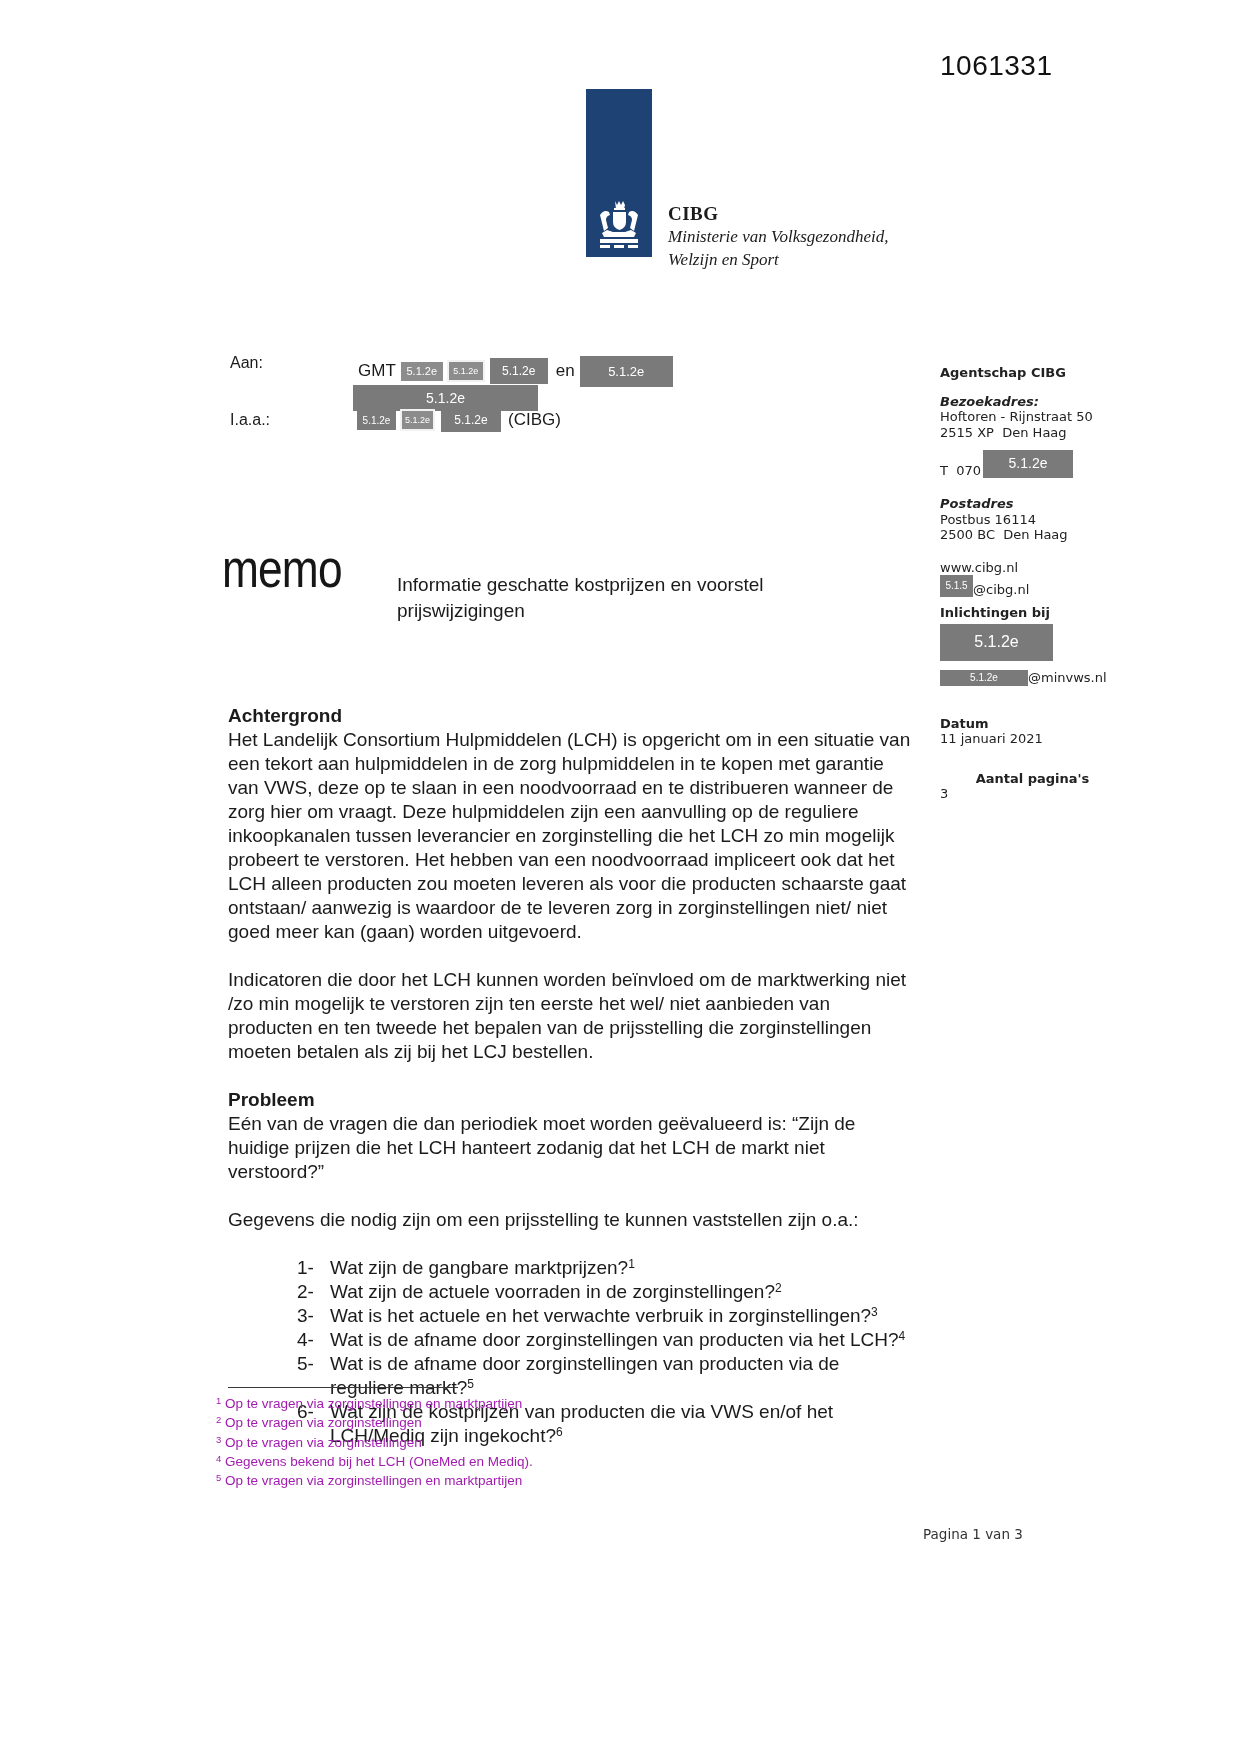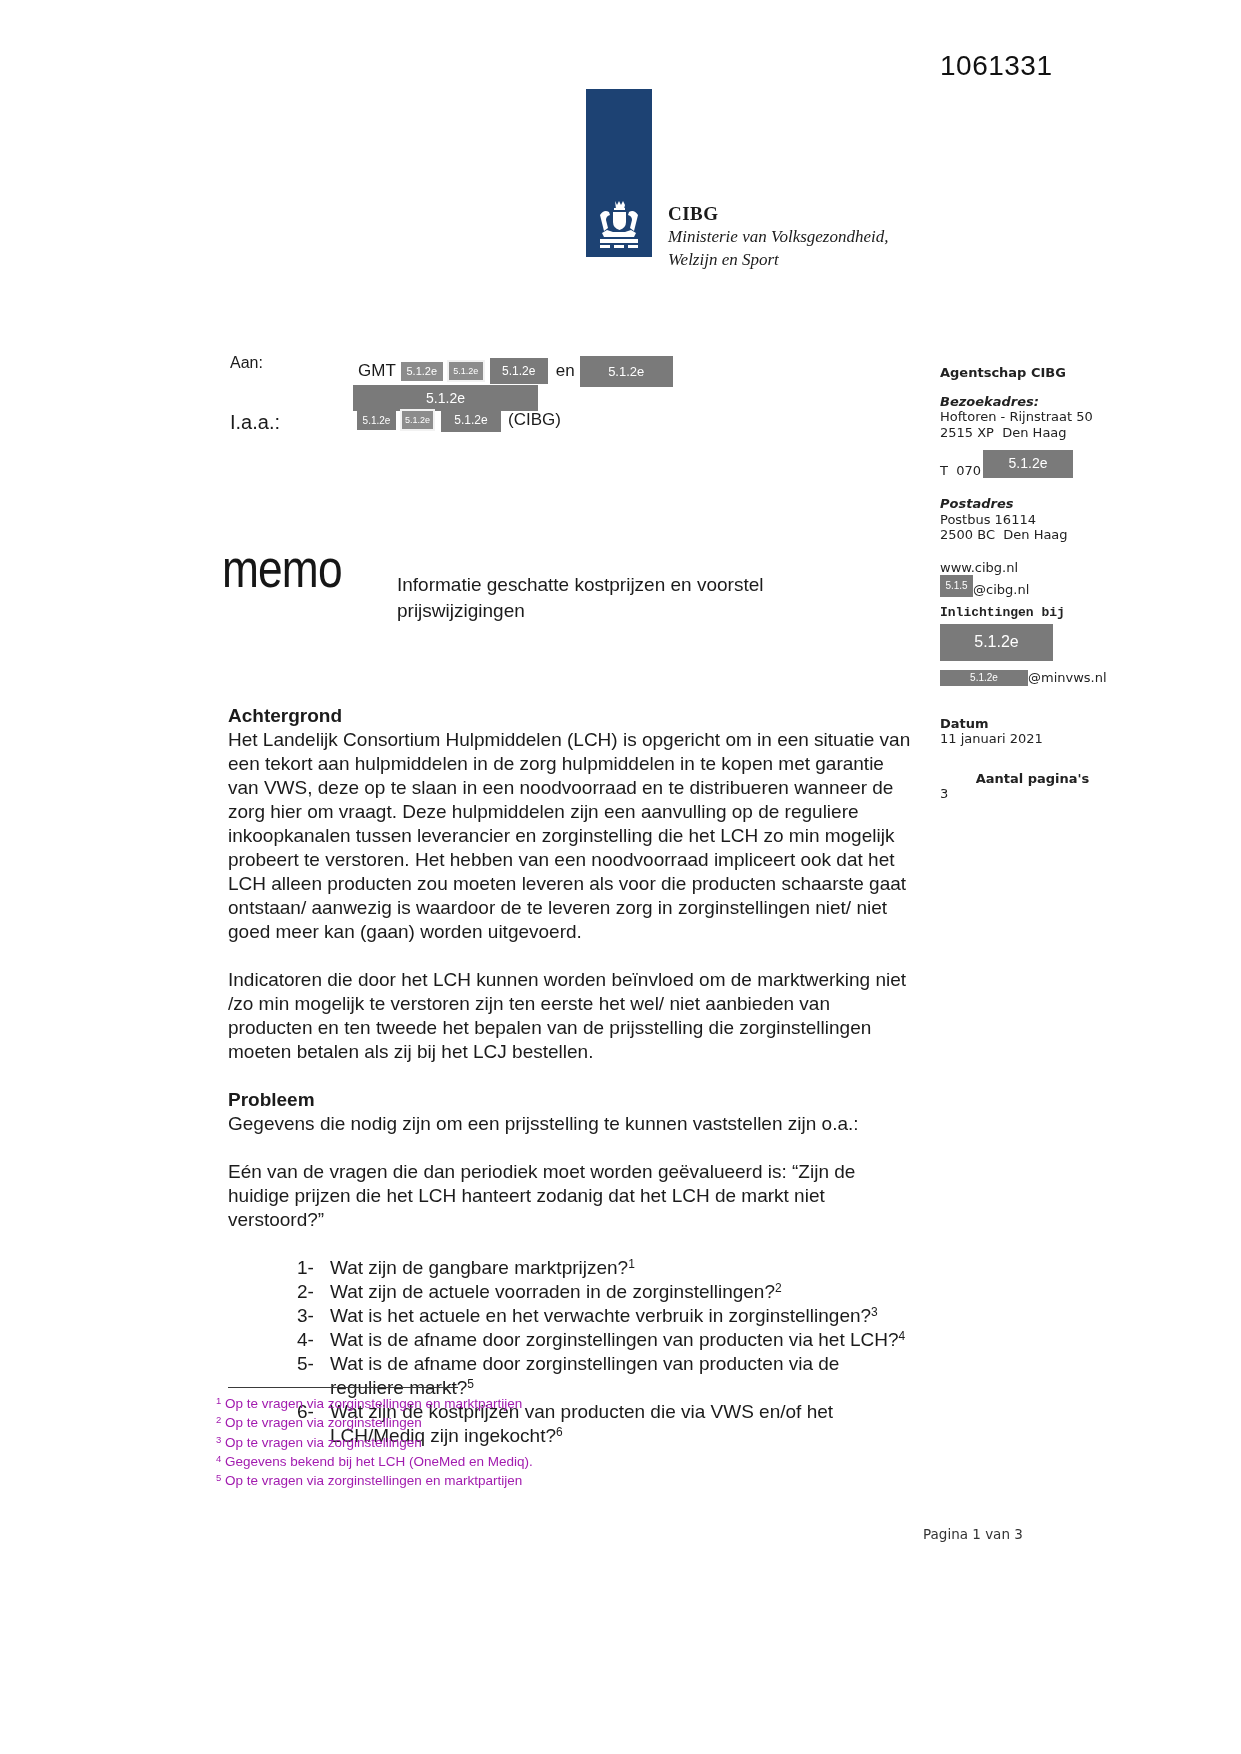--- a/index.html
+++ b/index.html
@@ -30,21 +30,21 @@
   .rdx {
     background:#7a7a7a; color:#ffffff; display:inline-flex;
     align-items:center; justify-content:center; flex:none;
     font-family:"Liberation Sans", sans-serif;
   }
   .rdx.light { background:#8c8c8c; }
   .rdx.bordered { background:#8c8c8c; border:2px solid #f2f2f2; }
 
   
   .aan-label { position:absolute; left:230px; top:354px; font-size:16px; }
-  .iaa-label { position:absolute; left:230px; top:411px; font-size:20px; }
+  .iaa-label { position:absolute; left:230px; top:411px; font-size:16px; }
   .aan-line1 { position:absolute; left:358px; top:354px; height:34px; display:flex; align-items:center; font-size:17px; }
   .aan-line2 { position:absolute; left:353px; top:385px; }
   .iaa-line  { position:absolute; left:357px; top:406px; height:28px; display:flex; align-items:center; font-size:17px; }
 
   
   .sidebar {
     position:absolute; left:940px; top:358px; width:185px;
     font-family:"DejaVu Sans", sans-serif; font-size:13px; line-height:15.5px; color:#222;
   }
   .sb-b  { font-weight:bold; }
@@ -136,21 +136,21 @@
     <div class="sb-bi" style="margin-top:18px;">Postadres</div>
     <div>Postbus 16114</div>
     <div class="pre">2500 BC  Den Haag</div>
 
     <div style="margin-top:17px;">www.cibg.nl</div>
     <div class="sb-row">
       <span class="rdx" style="width:33px;height:22px;font-size:10px;">5.1.5</span>
       <span>@cibg.nl</span>
     </div>
 
-    <div class="sb-b" style="margin-top:8px;font-family:Liberation Mono, monospace;">Inlichtingen bij</div>
+    <div class="sb-b" style="margin-top:8px;">Inlichtingen bij</div>
     <div style="margin-top:3px;">
       <span class="rdx" style="width:113px;height:37px;font-size:16px;">5.1.2e</span>
     </div>
 
     <div class="sb-row" style="margin-top:9px;">
       <span class="rdx" style="width:88px;height:16px;font-size:10px;">5.1.2e</span>
       <span>@minvws.nl</span>
     </div>
 
     <div class="sb-b" style="margin-top:30px;">Datum</div>
@@ -161,22 +161,22 @@
   </div>
 
   <div class="memo-title">memo</div>
   <div class="subject">Informatie geschatte kostprijzen en voorstel prijswijzigingen</div>
 
   <div class="body-col">
     <h3>Achtergrond</h3>
     <p>Het Landelijk Consortium Hulpmiddelen (LCH) is opgericht om in een situatie van een tekort aan hulpmiddelen in de zorg hulpmiddelen in te kopen met garantie van VWS, deze op te slaan in een noodvoorraad en te distribueren wanneer de zorg hier om vraagt. Deze hulpmiddelen zijn een aanvulling op de reguliere inkoopkanalen tussen leverancier en zorginstelling die het LCH zo min mogelijk probeert te verstoren. Het hebben van een noodvoorraad impliceert ook dat het LCH alleen producten zou moeten leveren als voor die producten schaarste gaat ontstaan/ aanwezig is waardoor de te leveren zorg in zorginstellingen niet/ niet goed meer kan (gaan) worden uitgevoerd.</p>
     <p>Indicatoren die door het LCH kunnen worden beïnvloed om de marktwerking niet /zo min mogelijk te verstoren zijn ten eerste het wel/ niet aanbieden van producten en ten tweede het bepalen van de prijsstelling die zorginstellingen moeten betalen als zij bij het LCJ bestellen.</p>
     <h3>Probleem</h3>
+    <p>Eén van de vragen die dan periodiek moet worden geëvalueerd is: “Zijn de huidige prijzen die het LCH hanteert zodanig dat het LCH de markt niet verstoord?”</p>
     <p style="margin-bottom:24px;">Gegevens die nodig zijn om een prijsstelling te kunnen vaststellen zijn o.a.:</p>
-    <p>Eén van de vragen die dan periodiek moet worden geëvalueerd is: “Zijn de huidige prijzen die het LCH hanteert zodanig dat het LCH de markt niet verstoord?”</p>
 
     <div class="list-item">
       <span class="num">1-</span>
       <span>Wat zijn de gangbare marktprijzen?</span><sup class="body-sup">1</sup>
     </div>
     <div class="list-item">
       <span class="num">2-</span>
       <span>Wat zijn de actuele voorraden in de zorginstellingen?</span><sup class="body-sup">2</sup>
     </div>
     <div class="list-item">

